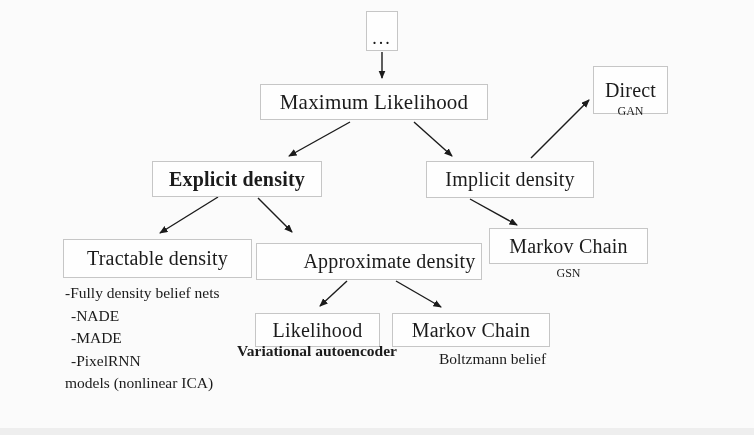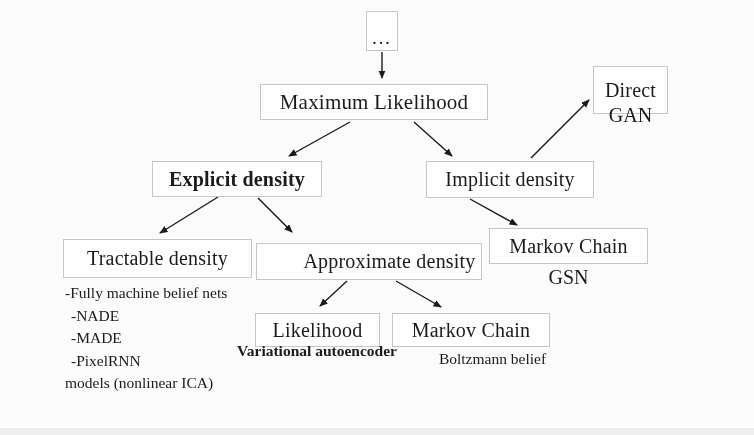--- a/index.html
+++ b/index.html
@@ -30,21 +30,21 @@
     display: flex;
     align-items: center;
     justify-content: center;
     box-sizing: border-box;
     font-size: 20px;
     letter-spacing: 0.2px;
     white-space: nowrap;
   }
   .annot {
     position: absolute;
-    font-size: 20px;
+    font-size: 12px;
     white-space: nowrap;
     text-align: center;
   }
   .annot.small {
     font-size: 15.5px;
   }
   .dots {
     font-size: 18px;
     letter-spacing: 2px;
     line-height: 10px;
@@ -106,21 +106,21 @@
 
   <div class="node" style="left:593px; top:66px; width:75px; height:48px;">Direct</div>
   <div class="annot" style="left:593px; top:104px; width:75px;">GAN</div>
 
   <div class="node" style="left:489px; top:228px; width:159px; height:36px;">Markov Chain</div>
   <div class="annot" style="left:489px; top:266px; width:159px;">GSN</div>
 
   <div class="node" style="left:63px; top:239px; width:189px; height:39px;">Tractable density</div>
 
   <div class="model-list">
-      <div class="list-line">-Fully machine belief nets</div>
+      <div class="list-line">-Fully density belief nets</div>
       <div class="list-line">-NADE</div>
       <div class="list-line">-MADE</div>
       <div class="list-line">-PixelRNN</div>
       <div class="list-line">models (nonlinear ICA)</div>
     </div>
 
   <div class="node" style="left:256px; top:243px; width:226px; height:37px;padding-left:41px;">Approximate density</div>
 
   <div class="node" style="left:255px; top:313px; width:125px; height:34px;">Likelihood</div>
   <div class="annot small" style="left:228px; top:342px; width:178px;font-weight:bold;">Variational autoencoder</div>

